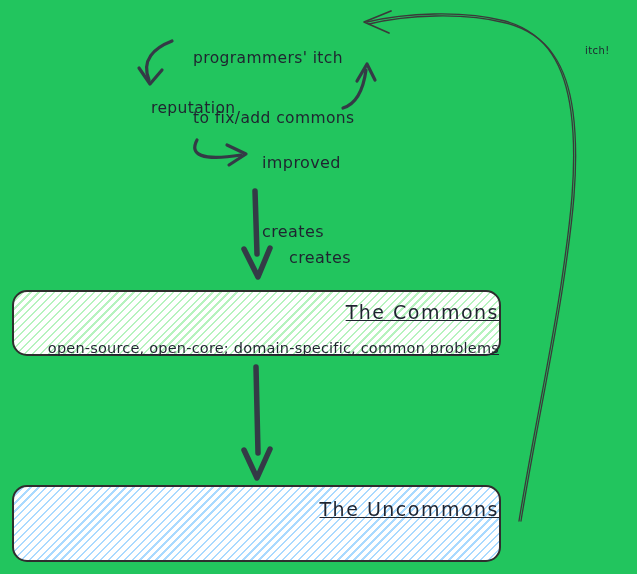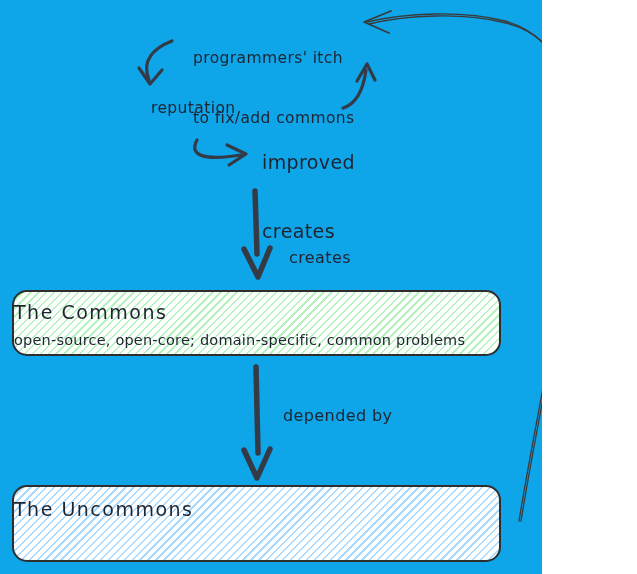--- a/index.html
+++ b/index.html
@@ -1,50 +1,51 @@
 <!DOCTYPE html>
 <html><head>
 <meta charset="utf-8">
 <style>
   html, body { margin: 0; padding: 0; background: #ffffff; }
   .canvas {
     position: relative;
-    width: 542px;
+    width: 637px;
     height: 574px;
-    background: #0ea5e9;
+    background: #22c55e;
     font-family: "DejaVu Sans", sans-serif;
     color: #1f2430;
     overflow: hidden;
   }
   .arrow-layer {
     position: absolute;
     left: 0; top: 0;
     width: 637px; height: 574px;
   }
   .txt {
     position: absolute;
     white-space: pre;
     letter-spacing: 0.4px;
     color: #1f2430;
   }
   .node-itch   { left: 193px; top: 8px;   font-size: 15.5px; line-height: 20px; }
   .node-rep    { left: 137px; top: 99px;  font-size: 15.5px; margin-left: 14px; }
-  .node-imp    { left: 262px; top: 105px; font-size: 19px; line-height: 23px; }
+  .node-imp    { left: 262px; top: 105px; font-size: 16px; line-height: 23px; }
   .lbl-creates { left: 289px; top: 220px; font-size: 16px; margin-top: 28px; }
   .lbl-dep     { left: 283px; top: 406px; font-size: 16px; }
   .lbl-itch    { left: 585px; top: 45px;  font-size: 10px; }
 
   .box {
     position: absolute;
     left: 12px;
     width: 489px;
     border: 2px solid #2e2e2e;
     border-radius: 15px;
-    text-align: left;
+    text-align: right;
     box-sizing: border-box;
+    text-decoration: underline;
   }
   .box-commons {
     top: 290px;
     height: 66px;
     padding-top: 8px;
     background:
       repeating-linear-gradient(135deg,
         rgba(178,242,187,0.95) 0px, rgba(178,242,187,0.95) 1.6px,
         rgba(255,255,255,0) 1.6px, rgba(255,255,255,0) 5.6px),
       #ffffff;
@@ -59,21 +60,21 @@
         rgba(255,255,255,0) 1.6px, rgba(255,255,255,0) 5.6px),
       #ffffff;
   }
   .box-title {
     font-size: 19px;
     line-height: 24px;
     letter-spacing: 1.5px;
     color: #1f2430;
   }
   .box-sub {
-    margin-top: 8px;
+    margin-top: 16px;
     font-size: 14.5px;
     letter-spacing: 0.2px;
     color: #1f2430;
   }
 </style>
 </head>
 <body>
 
 <div class="canvas">
 
@@ -118,21 +119,20 @@
 
   <div class="txt node-rep">reputation</div>
 
   <div class="txt node-imp">
     <div>improved</div>
     <div>creates</div>
   </div>
 
   <div class="txt lbl-creates">creates</div>
 
-  <div class="txt lbl-dep">depended by</div>
 
   <div class="txt lbl-itch">itch!</div>
 
   <div class="box box-commons">
     <div class="box-title">The Commons</div>
     <div class="box-sub">open-source, open-core; domain-specific, common problems</div>
   </div>
 
   <div class="box box-uncommons">
     <div class="box-title">The Uncommons</div>

